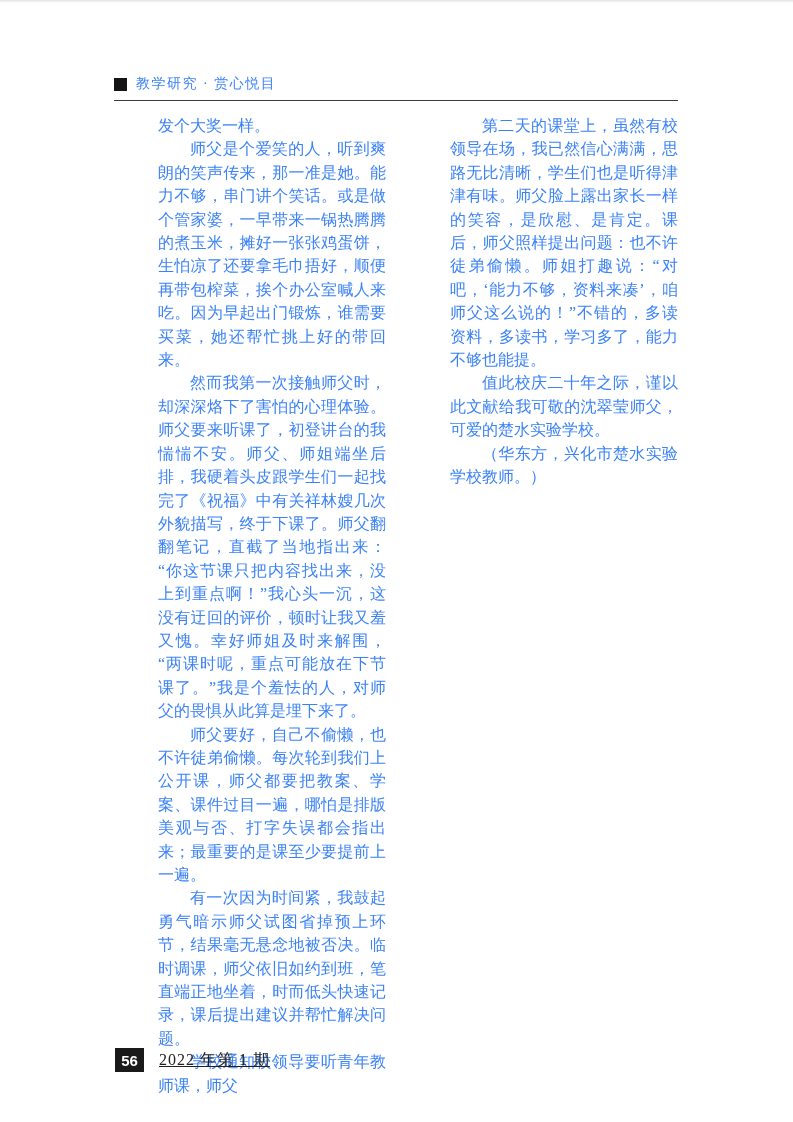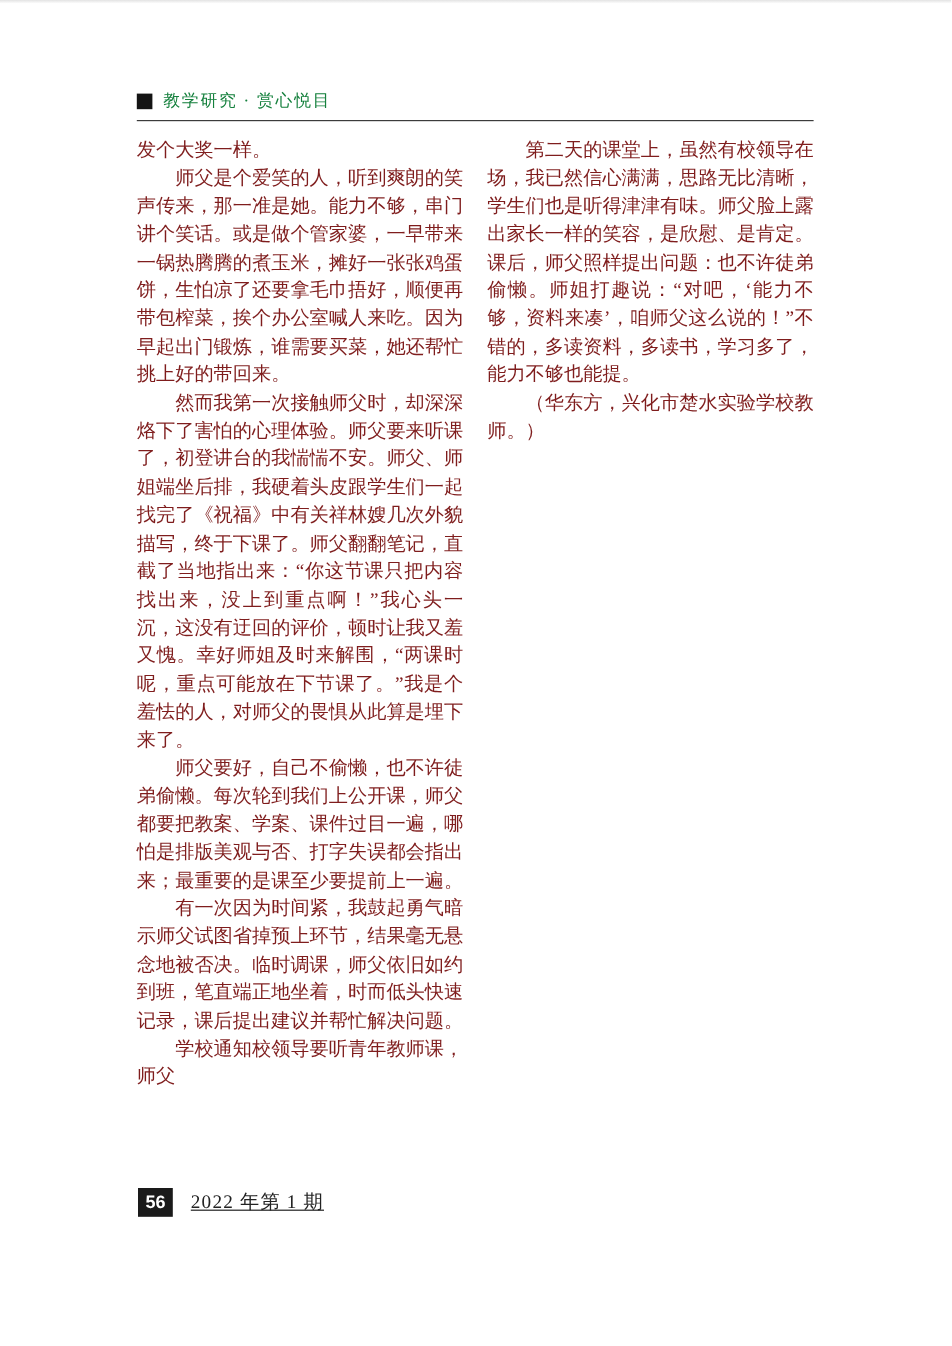--- a/index.html
+++ b/index.html
@@ -13,44 +13,45 @@
   }
   .scan-edge{
     position:absolute;top:0;left:0;width:100%;height:3px;
     background:linear-gradient(#e3e3e3,#ffffff);
   }
   .content{
     position:absolute;left:114px;top:75px;width:564px;
   }
   .header-row{
     display:flex;align-items:center;gap:9px;
-    font-size:14px;letter-spacing:1.5px;color:#15803d;
+    font-size:14px;letter-spacing:1.5px;color:#3b82f6;
   }
   .square-marker{
     width:13px;height:13px;background:#141414;flex:0 0 auto;
   }
   .header-rule{
     margin-top:7px;height:0;
     border-bottom:1.6px solid #3c3c3c;
   }
   .columns{
     display:flex;gap:20px;margin-top:13px;
   }
   .col{
     width:272px;
     font-size:16px;line-height:23.4px;
     text-align:justify;
     text-justify:inter-ideograph;
-    color:#7f1d1d;
+    color:#3b82f6;
+    margin-left:44px;
   }
   .col p{margin:0;text-indent:2em;}
   .col p.noindent{text-indent:0;}
   .col p.author-line{text-indent:2em;}
   .footer{
-    position:absolute;left:115px;top:990px;
+    position:absolute;left:115px;top:1048px;
     display:flex;align-items:center;gap:15px;
   }
   .page-number-badge{
     min-width:29px;height:24px;background:#1a1a1a;color:#ffffff;
     display:flex;align-items:center;justify-content:center;
     font-family:"Liberation Sans","DejaVu Sans",sans-serif;
     font-weight:bold;font-size:15px;
   }
   .issue-label{
     font-size:16px;color:#222222;letter-spacing:1px;text-decoration:underline;
@@ -74,20 +75,21 @@
       <div class="col">
         <p class="noindent">发个大奖一样。</p>
         <p>师父是个爱笑的人，听到爽朗的笑声传来，那一准是她。能力不够，串门讲个笑话。或是做个管家婆，一早带来一锅热腾腾的煮玉米，摊好一张张鸡蛋饼，生怕凉了还要拿毛巾捂好，顺便再带包榨菜，挨个办公室喊人来吃。因为早起出门锻炼，谁需要买菜，她还帮忙挑上好的带回来。</p>
         <p>然而我第一次接触师父时，却深深烙下了害怕的心理体验。师父要来听课了，初登讲台的我惴惴不安。师父、师姐端坐后排，我硬着头皮跟学生们一起找完了《祝福》中有关祥林嫂几次外貌描写，终于下课了。师父翻翻笔记，直截了当地指出来：“你这节课只把内容找出来，没上到重点啊！”我心头一沉，这没有迂回的评价，顿时让我又羞又愧。幸好师姐及时来解围，“两课时呢，重点可能放在下节课了。”我是个羞怯的人，对师父的畏惧从此算是埋下来了。</p>
         <p>师父要好，自己不偷懒，也不许徒弟偷懒。每次轮到我们上公开课，师父都要把教案、学案、课件过目一遍，哪怕是排版美观与否、打字失误都会指出来；最重要的是课至少要提前上一遍。</p>
         <p>有一次因为时间紧，我鼓起勇气暗示师父试图省掉预上环节，结果毫无悬念地被否决。临时调课，师父依旧如约到班，笔直端正地坐着，时而低头快速记录，课后提出建议并帮忙解决问题。</p>
         <p>学校通知校领导要听青年教师课，师父</p>
       </div>
       <div class="col">
         <p>第二天的课堂上，虽然有校领导在场，我已然信心满满，思路无比清晰，学生们也是听得津津有味。师父脸上露出家长一样的笑容，是欣慰、是肯定。课后，师父照样提出问题：也不许徒弟偷懒。师姐打趣说：“对吧，‘能力不够，资料来凑’，咱师父这么说的！”不错的，多读资料，多读书，学习多了，能力不够也能提。</p>
+        <p>值此校庆二十年之际，谨以此文献给我可敬的沈翠莹师父，可爱的楚水实验学校。</p>
         <p class="author-line">（华东方，兴化市楚水实验学校教师。）</p>
       </div>
     </div>
 
   </div>
 
   <div class="footer">
     <span class="page-number-badge">56</span>
     <span class="issue-label">2022 年第 1 期</span>
   </div>

